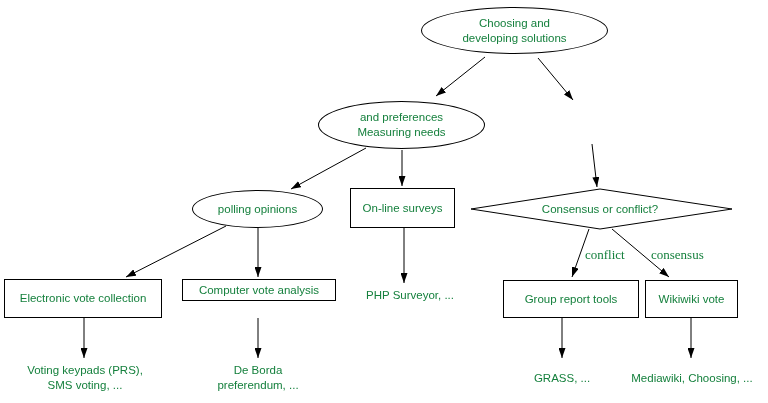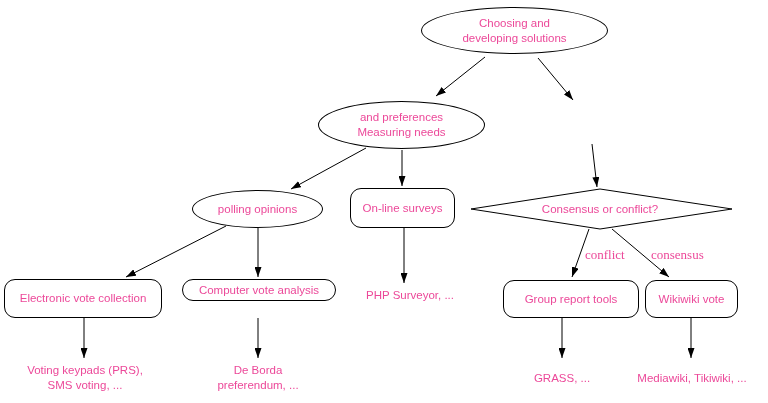--- a/index.html
+++ b/index.html
@@ -2,41 +2,40 @@
 <html><head>
 <meta charset="utf-8">
 <style>
   html, body { margin: 0; padding: 0; background: #ffffff; }
   .canvas {
     position: relative;
     width: 768px;
     height: 403px;
     background: #ffffff;
     font-family: "Liberation Sans", sans-serif;
-    color: #ec4899;
+    color: #15803d;
     overflow: hidden;
   }
   .edges-svg {
     position: absolute;
     left: 0; top: 0;
     width: 768px; height: 403px;
   }
   .edge { stroke: #000000; stroke-width: 1; fill: none; }
   .node {
     position: absolute;
     display: flex;
     flex-direction: column;
     align-items: center;
     justify-content: center;
     text-align: center;
     font-size: 11.5px;
     line-height: 1.3;
     box-sizing: border-box;
     white-space: nowrap;
-    border-radius: 11px;
   }
   .ellipse {
     border: 1px solid #000000;
     border-radius: 50%;
     background: #ffffff;
   }
   .box {
     border: 1px solid #000000;
     background: #ffffff;
   }
@@ -131,20 +130,20 @@
   <div class="node plaintext" style="left:188px;top:362px;width:140px;height:32px">
     <span>De Borda</span>
     <span>preferendum, ...</span>
   </div>
 
   <div class="node plaintext" style="left:502px;top:370px;width:120px;height:16px">
     <span>GRASS, ...</span>
   </div>
 
   <div class="node plaintext" style="left:612px;top:370px;width:160px;height:16px">
-    <span>Mediawiki, Tikiwiki, ...</span>
+    <span>Mediawiki, Choosing, ...</span>
   </div>
 
   <div class="edge-label" style="left:585px;top:248px">conflict</div>
 
   <div class="edge-label" style="left:651px;top:248px">consensus</div>
 
 </div>
 
 </body></html>

